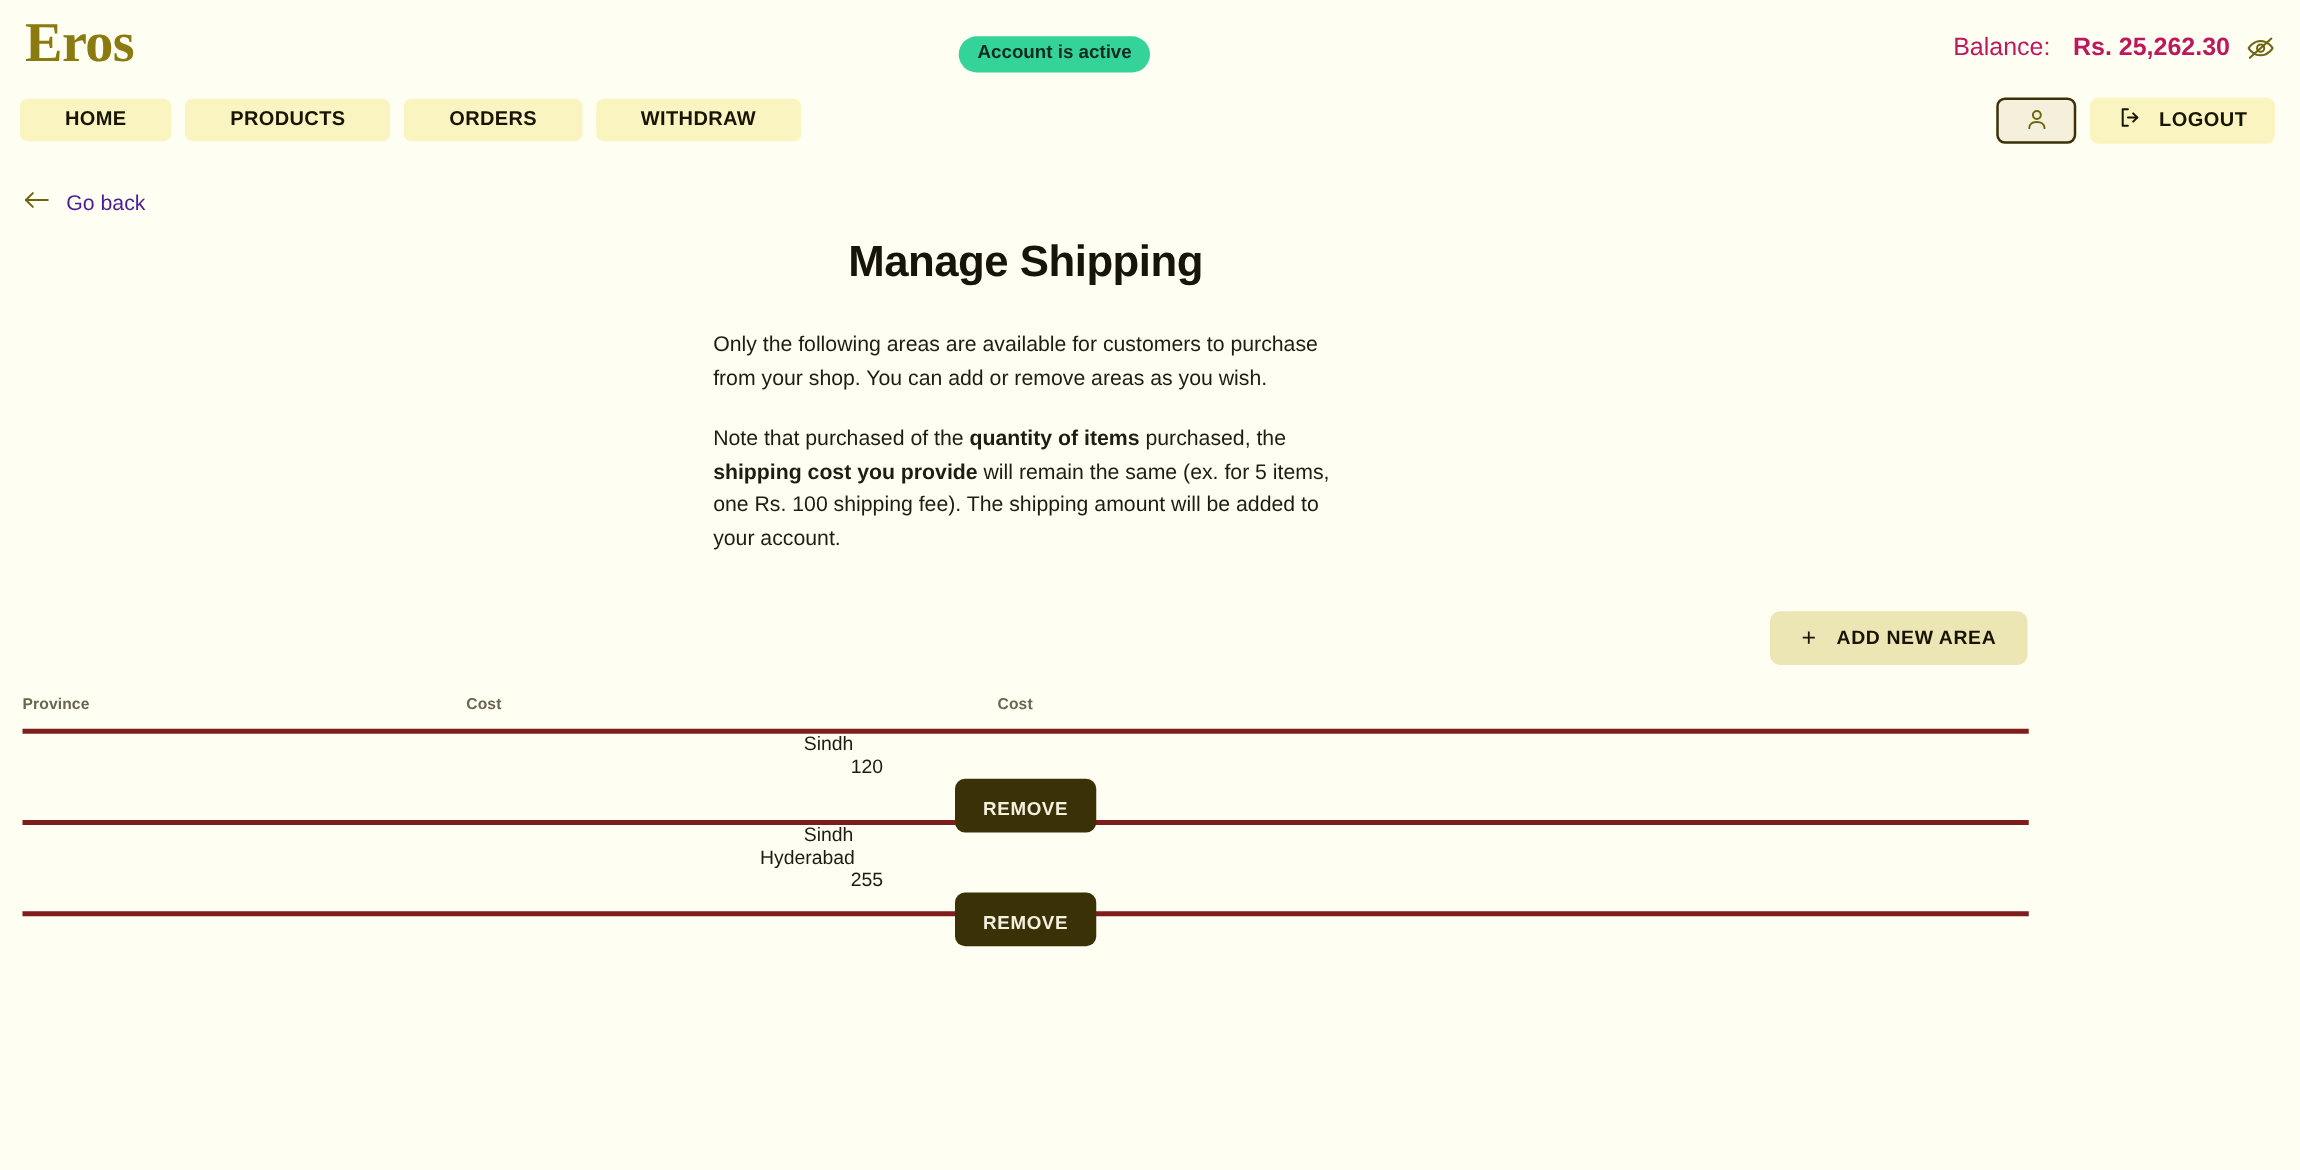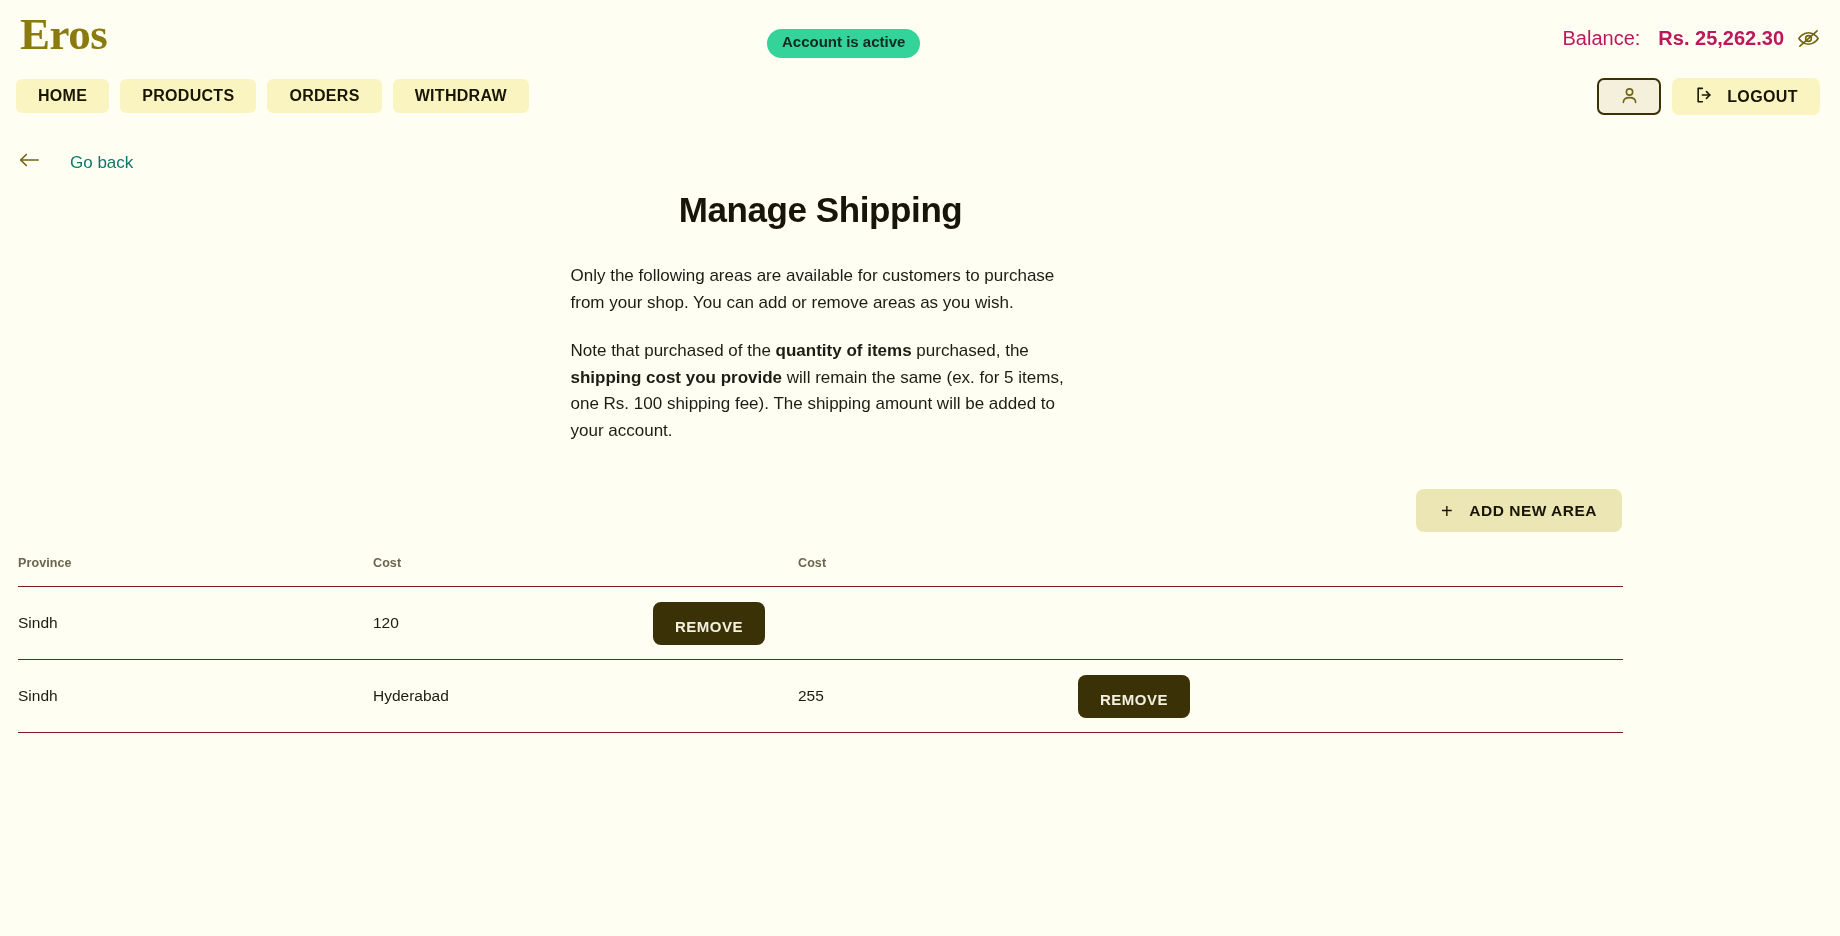--- a/index.html
+++ b/index.html
@@ -70,21 +70,21 @@
   }
   .nav-btn {
     background: #faf5c0;
     border: none;
     border-radius: 6px;
     font-family: "Liberation Sans", sans-serif;
     font-size: 16px;
     font-weight: 700;
     letter-spacing: 0.3px;
     color: #191505;
-    padding: 0 22px;
+    padding: 0 36px;
     height: 34px;
     line-height: 34px;
     cursor: pointer;
   }
 
   .account-actions {
     position: absolute;
     right: 20px;
     top: 78px;
     display: flex;
@@ -120,23 +120,23 @@
     cursor: pointer;
   }
 
   
   .go-back {
     position: absolute;
     left: 18px;
     top: 151px;
     display: flex;
     align-items: center;
-    gap: 30px;
+    gap: 13px;
     font-size: 17px;
-    color: #0f766e;
+    color: #4c1d95;
     cursor: pointer;
     width: max-content;
   }
 
   
   .content {
     position: absolute;
     top: 190px;
     left: 0;
     width: 1641px;
@@ -186,33 +186,33 @@
   .plus-icon { font-size: 20px; font-weight: 400; line-height: 1; }
 
   
   .table {
     margin-top: 24px;
     padding: 0 18px;
   }
   .t-row {
     display: flex;
     align-items: center;
-    border-bottom: 1px solid #7f1d1d;
+    border-bottom: 4px solid #7f1d1d;
   }
   .t-head {
     height: 31px;
     align-items: flex-start;
   }
   .t-head .cell {
     font-size: 12.5px;
     font-weight: 700;
     color: #6b6550;
     letter-spacing: 0.1px;
   }
-  .t-body-row { height: 73px; }
+  .t-body-row { height: 73px; flex-direction: column; }
   .t-body-row .cell { font-size: 15.5px; color: #1c1c12; }
 
   .cell-province { width: 355px; flex: none; }
   .cell-city     { width: 425px; flex: none; }
   .cell-cost     { width: 280px; flex: none; }
   .cell-action   { flex: 1; display: flex; }
 
   .remove-btn {
     background: #3a3206;
     color: #f3f0e0;

